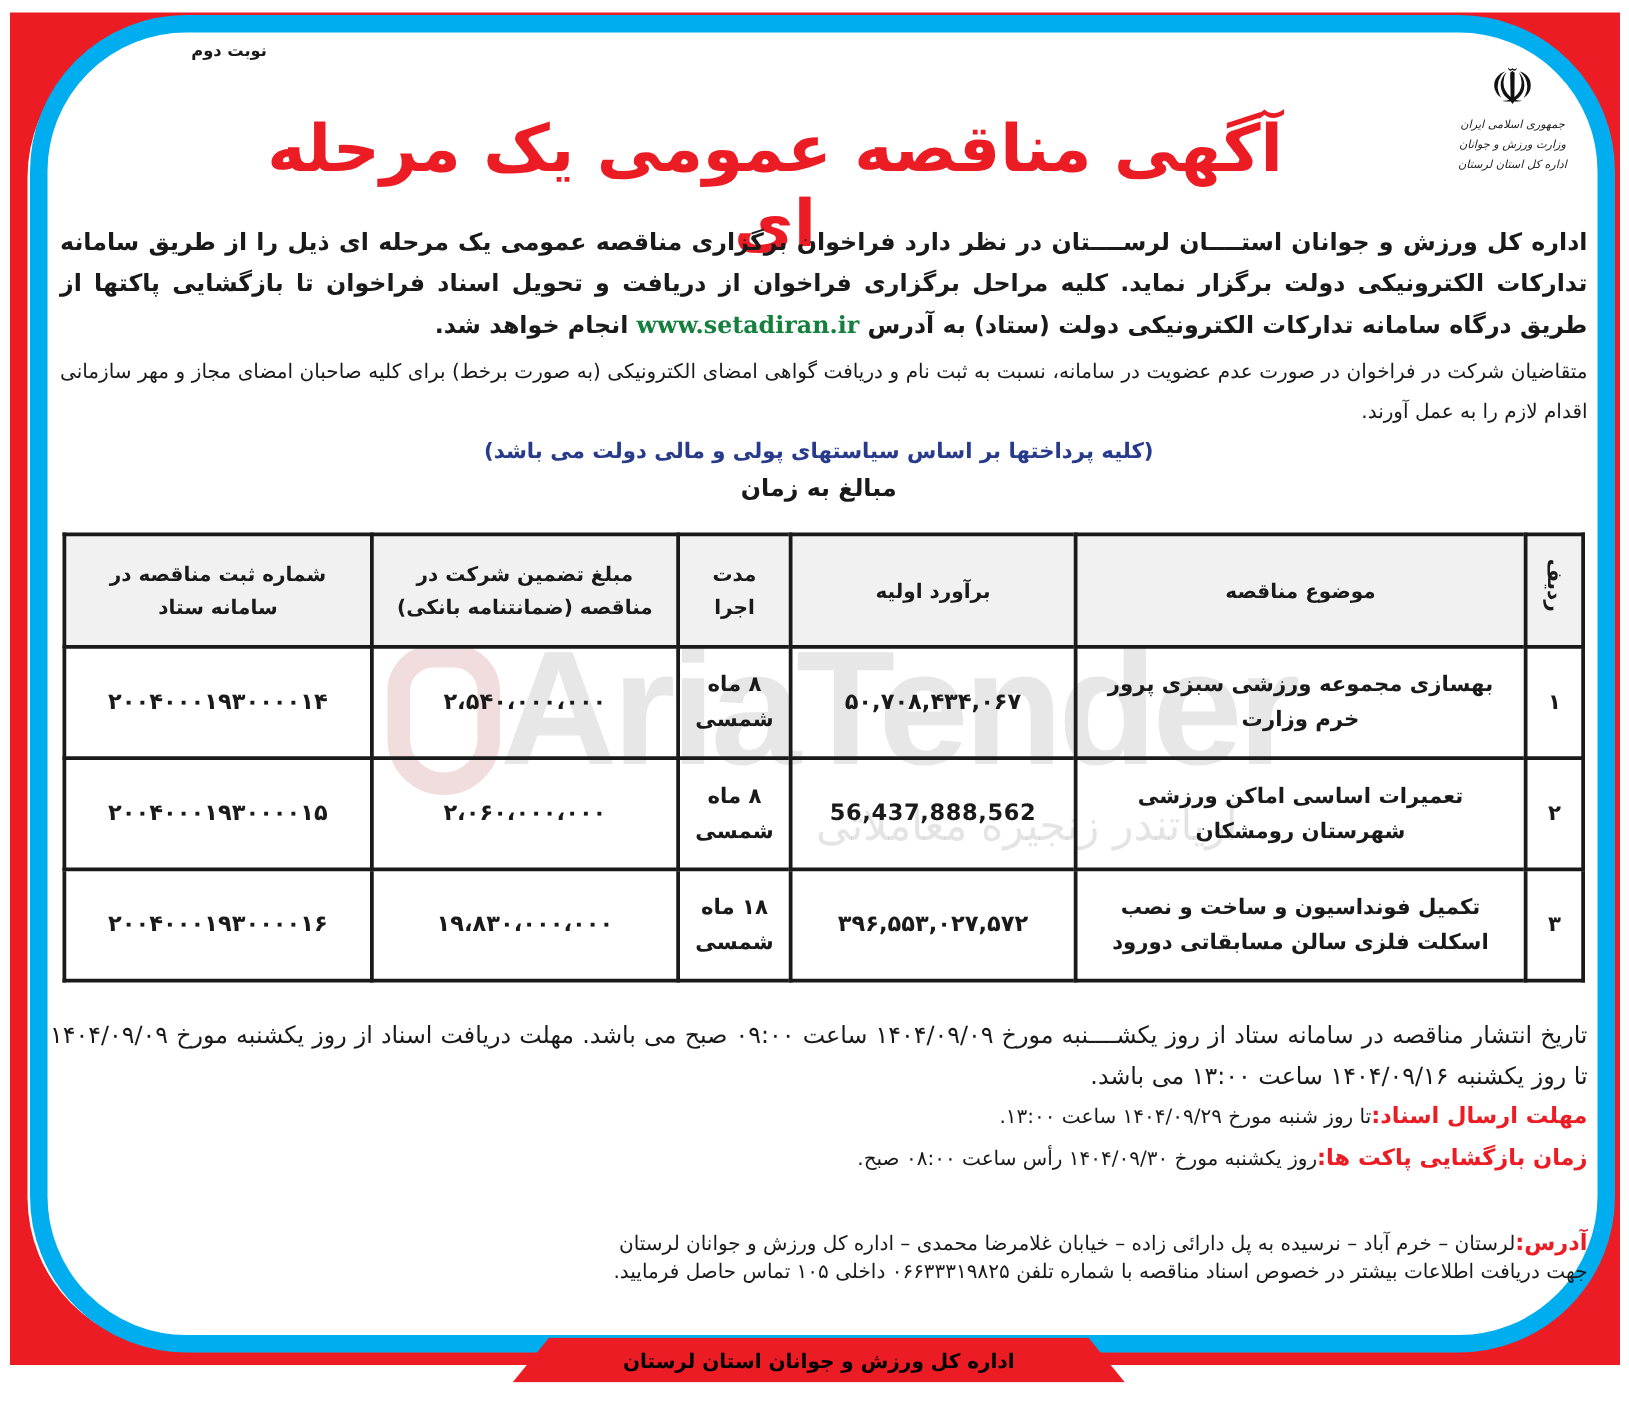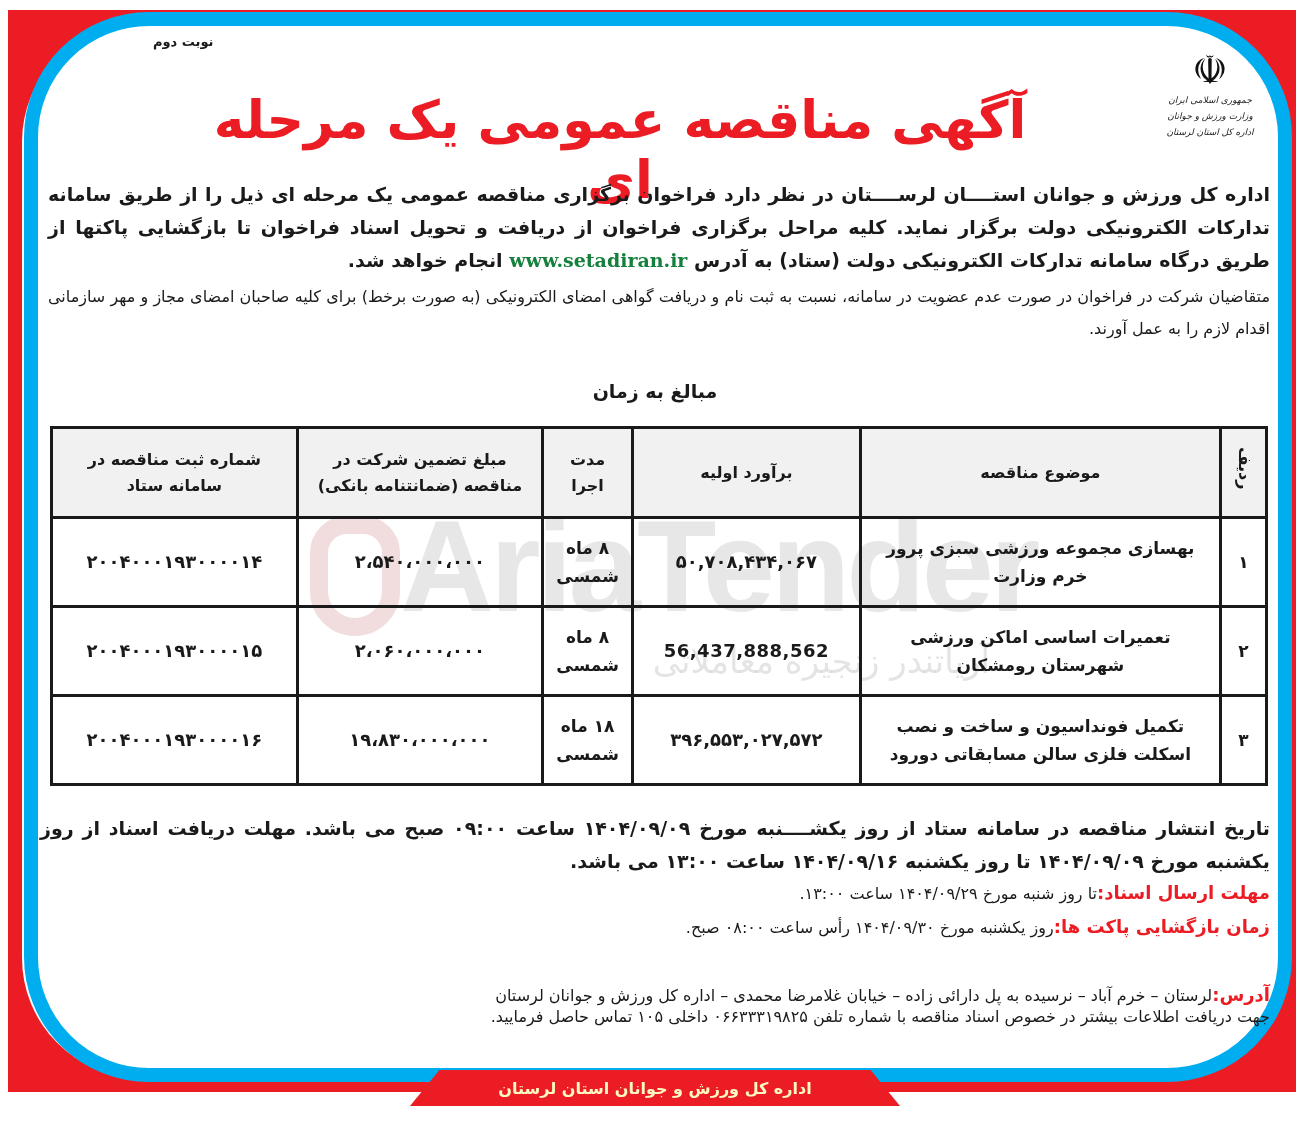--- a/index.html
+++ b/index.html
@@ -41,29 +41,29 @@
     .tbl td { font-size: 17px; font-weight: bold; height: 89px; line-height: 28px; padding: 0 8px; background: transparent; }
     .tbl td.num { font-size: 18px; letter-spacing: 0.5px; }
     .tbl .c-row { width: 46px; }
     .tbl .c-subj { width: 362px; }
     .tbl .c-est { width: 228px; }
     .tbl .c-dur { width: 90px; }
     .tbl .c-guar { width: 246px; }
     .tbl .c-reg { width: 246px; }
     .row-head { writing-mode: vertical-rl; display: inline-block; font-size: 16px; }
 
-    .dates { position: absolute; right: 0; top: 784px; width: 1230px; font-size: 19px; font-weight: bold; line-height: 33px; text-align: justify; }
+    .dates { position: absolute; right: 0; top: 784px; width: 1230px; font-size: 19px; font-weight: normal; line-height: 33px; text-align: justify; }
     .info { position: absolute; right: 0; width: 1230px; font-size: 16px; line-height: 18px; }
     .info .lbl { color: #ec1c24; font-weight: bold; font-size: 18px; }
     .i1 { top: 856px; }
     .i2 { top: 890px; }
     .i3 { top: 960px; margin-top: 20px; }
     .i4 { top: 958px; }
 
-    .footer-banner { position: absolute; left: 410px; top: 1070px; width: 490px; height: 36px; background: #ec1c24; clip-path: polygon(6% 0, 94% 0, 100% 100%, 0 100%); color: #fef9c3; text-align: center; font-weight: bold; font-size: 16px; line-height: 38px; }
+    .footer-banner { position: absolute; left: 410px; top: 1070px; width: 490px; height: 36px; background: #ec1c24; clip-path: polygon(6% 0, 94% 0, 100% 100%, 0 100%); color: #000000; text-align: center; font-weight: bold; font-size: 16px; line-height: 38px; }
   </style>
 </head>
 <body>
 
 <div class="frame-red"></div>
 <div class="frame-white-cut"></div>
 <div class="frame-blue"></div>
 
 <div class="content">
 
@@ -77,20 +77,21 @@
   </div>
 
   <h1 class="title">آگهی مناقصه عمومی یک مرحله ای</h1>
 
   <p class="para p1">
     <span>اداره کل ورزش و جوانان استــــان لرســــتان در نظر دارد فراخوان برگزاری مناقصه عمومی یک مرحله ای ذیل را از طریق سامانه تدارکات الکترونیکی دولت برگزار نماید. کلیه مراحل برگزاری فراخوان از دریافت و تحویل اسناد فراخوان تا بازگشایی پاکتها از طریق درگاه سامانه تدارکات الکترونیکی دولت (ستاد) به آدرس </span><span class="url">www.setadiran.ir</span><span> انجام خواهد شد.</span>
   </p>
 
   <p class="para p2">متقاضیان شرکت در فراخوان در صورت عدم عضویت در سامانه، نسبت به ثبت نام و دریافت گواهی امضای الکترونیکی (به صورت برخط) برای کلیه صاحبان امضای مجاز و مهر سازمانی اقدام لازم را به عمل آورند.</p>
 
+  <div class="policy">(کلیه پرداختها بر اساس سیاستهای پولی و مالی دولت می باشد)</div>
   <div class="rial">مبالغ به زمان</div>
 
   <div class="watermark">
     <div class="wm-shield"></div>
     <div class="wm-text">AriaTender</div>
     <div class="wm-sub">آریاتندر  زنجیره معاملاتی</div>
   </div>
 
   <table class="tbl">
     <thead>

